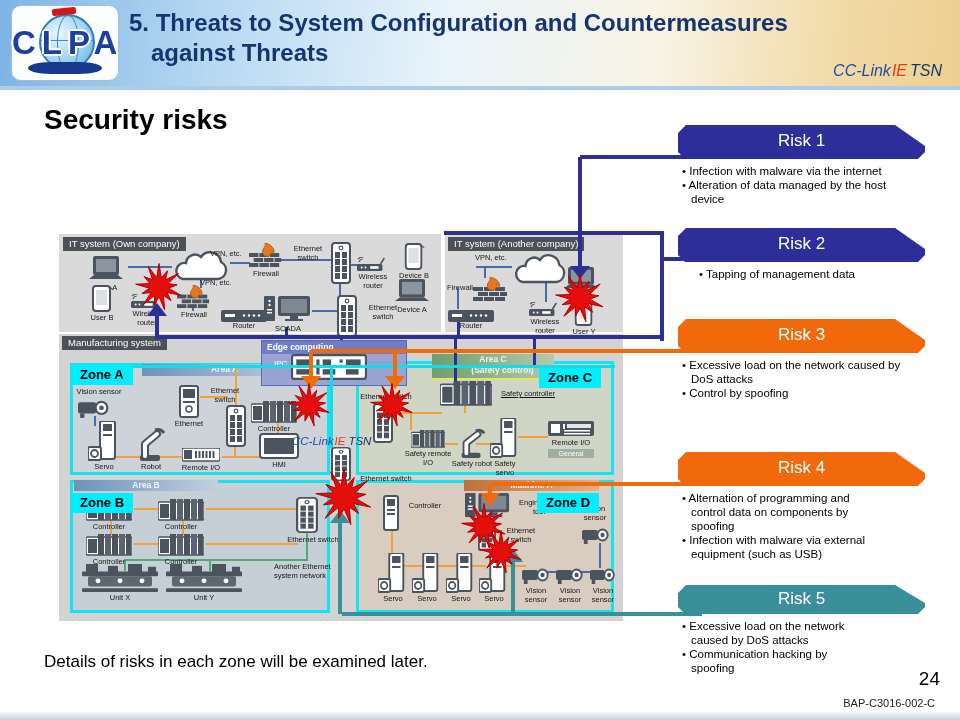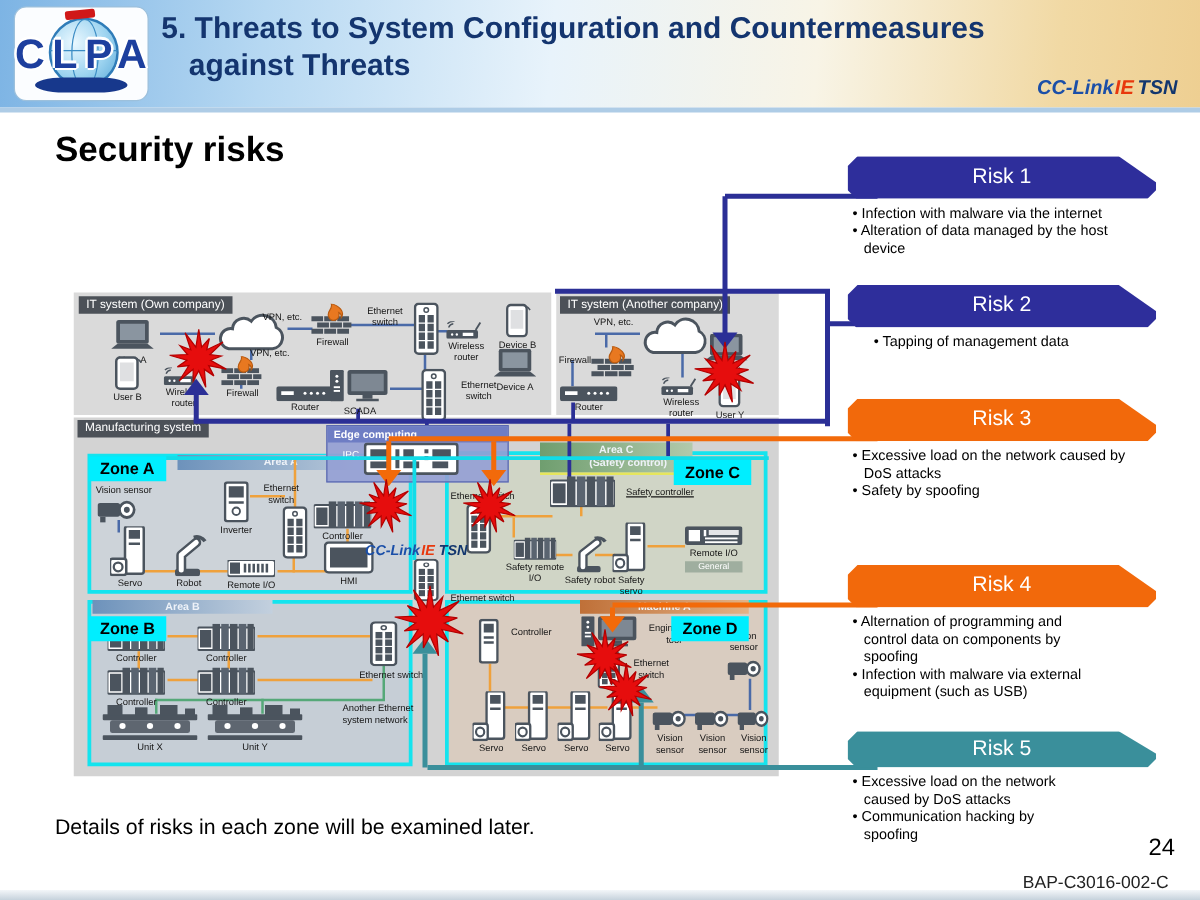--- a/index.html
+++ b/index.html
@@ -24,30 +24,30 @@
   .clpa-globe::after{content:"";position:absolute;left:-2%;top:46%;width:104%;height:0;
         border-top:1.5px solid #3b8cc4;}
   .clpa-flag{position:absolute;left:40px;top:2px;width:24px;height:7px;background:#d01818;
         transform:rotate(-6deg);border-radius:2px;}
   .clpa-ribbon{position:absolute;left:16px;top:56px;width:74px;height:12px;background:#17388c;
         border-radius:50% / 80%;}
   .clpa-letters{position:absolute;left:0;top:18px;width:106px;text-align:center;color:#1d3f9e;
         font-size:33px;font-weight:bold;letter-spacing:6px;
         text-shadow:-2px 0 #fff,2px 0 #fff,0 -2px #fff,0 2px #fff,-1px -1px #fff,1px 1px #fff;}
   
-  .cclogo{font-weight:bold;font-style:italic;white-space:nowrap;}
+  .cclogo{font-weight:normal;font-style:italic;white-space:nowrap;}
   .cclogo .p1{color:#1b4fa8;}
   .cclogo .p2{color:#e8380d;padding-left:1px;}
   .cclogo .p3{color:#12366e;padding-left:3px;}
   #hdr-cclogo{position:absolute;right:18px;bottom:6px;font-size:16px;}
   
   #heading{position:absolute;left:44px;top:104px;font-size:28px;font-weight:bold;color:#000;}
   #footnote{position:absolute;left:44px;top:652px;font-size:17px;color:#000;}
   #pageno{position:absolute;left:870px;top:668px;width:70px;text-align:right;font-size:19px;color:#000;}
-  #doccode{position:absolute;left:690px;top:697px;width:245px;text-align:right;font-size:14px;color:#222;}
+  #doccode{position:absolute;left:690px;top:697px;width:245px;text-align:right;font-size:11px;color:#222;}
   #footstrip{position:absolute;left:0;top:712px;width:960px;height:8px;
         background:linear-gradient(180deg,#f3f6f9,#c6d2dc);}
   
   .chip-region{position:absolute;background:#4c5158;color:#fff;font-size:9.5px;line-height:12px;
         padding:1px 6px;white-space:nowrap;}
   .chip-zone{position:absolute;background:#00eeff;color:#000;font-weight:bold;font-size:13px;
         line-height:16px;padding:2px 9px;white-space:nowrap;}
   .zone-box{position:absolute;border:3px solid #14e4ee;box-sizing:border-box;}
   .area-bar{position:absolute;color:#eef2f8;font-weight:bold;font-size:8.5px;line-height:11px;
         text-align:center;overflow:hidden;}
@@ -444,21 +444,21 @@
           </svg></div>
         <div class="dev-label" style="position: absolute; left: -2px; top: 36px; width: 38px;">Robot</div>
       </div>
       <div style="position: absolute; left: 155px; top: 369px;">
         <div style="position: absolute; left: 0px; top: 0px; width: 20px; height: 33px;"><svg width="20" height="33" viewBox="0 0 20 33" preserveAspectRatio="none">
             <rect x="1" y="1" width="18" height="31" rx="2" fill="#fff" stroke="#4b545e" stroke-width="2"></rect>
             <rect x="4" y="4" width="12" height="9" fill="#4b545e"></rect>
             <rect x="4" y="16" width="12" height="2" fill="#4b545e"></rect>
             <circle cx="10" cy="24" r="3" fill="none" stroke="#4b545e" stroke-width="1.5"></circle>
           </svg></div>
-        <div class="dev-label" style="position: absolute; left: -11px; top: 35px; width: 42px;">Inverter</div>
+        <div class="dev-label" style="position: absolute; left: -11px; top: 35px; width: 42px;">Ethernet</div>
       </div>
       <div style="position: absolute; left: 202px; top: 389px;">
         <div style="position: absolute; left: 0px; top: 0px; width: 20px; height: 42px;"><svg width="20" height="42" viewBox="0 0 20 42" preserveAspectRatio="none">
             <rect x="1" y="1" width="18" height="40" rx="3" fill="#fff" stroke="#4b545e" stroke-width="2"></rect>
             <circle cx="10" cy="6" r="1.8" fill="none" stroke="#4b545e" stroke-width="1.2"></circle>
             <g fill="#4b545e">
               <rect x="4" y="10" width="5" height="6"></rect>
               <rect x="11" y="10" width="5" height="6"></rect>
               <rect x="4" y="17" width="5" height="6"></rect>
               <rect x="11" y="17" width="5" height="6"></rect>
@@ -881,21 +881,21 @@
         <div class="risk-title" style="position: relative; line-height: 32px;">Risk 2</div>
       </div>
       <div class="risk-bullets" style="position: absolute; left: 682px; top: 267px; width: 242px;">
         <div class="bullet" style="position: relative; margin-left: 17px;">Tapping of management data</div>
       </div>
       <div class="risk-bar" style="position: absolute; left: 678px; top: 319px; width: 247px; height: 34px; background: rgb(242, 105, 11);">
         <div class="risk-title" style="position: relative; line-height: 32px;">Risk 3</div>
       </div>
       <div class="risk-bullets" style="position: absolute; left: 682px; top: 358px; width: 228px;">
         <div class="bullet" style="position: relative;">Excessive load on the network caused by DoS attacks</div>
-        <div class="bullet" style="position: relative;">Safety by spoofing</div>
+        <div class="bullet" style="position: relative;">Control by spoofing</div>
       </div>
       <div class="risk-bar" style="position: absolute; left: 678px; top: 452px; width: 247px; height: 34px; background: rgb(242, 105, 11);">
         <div class="risk-title" style="position: relative; line-height: 32px;">Risk 4</div>
       </div>
       <div class="risk-bullets" style="position: absolute; left: 682px; top: 491px; width: 192px;">
         <div class="bullet" style="position: relative;">Alternation of programming and control data on components by spoofing</div>
         <div class="bullet" style="position: relative;">Infection with malware via external equipment (such as USB)</div>
       </div>
       <div class="risk-bar" style="position: absolute; left: 678px; top: 585px; width: 247px; height: 29px; background: rgb(58, 143, 155);">
         <div class="risk-title" style="position: relative; line-height: 27px;">Risk 5</div>

